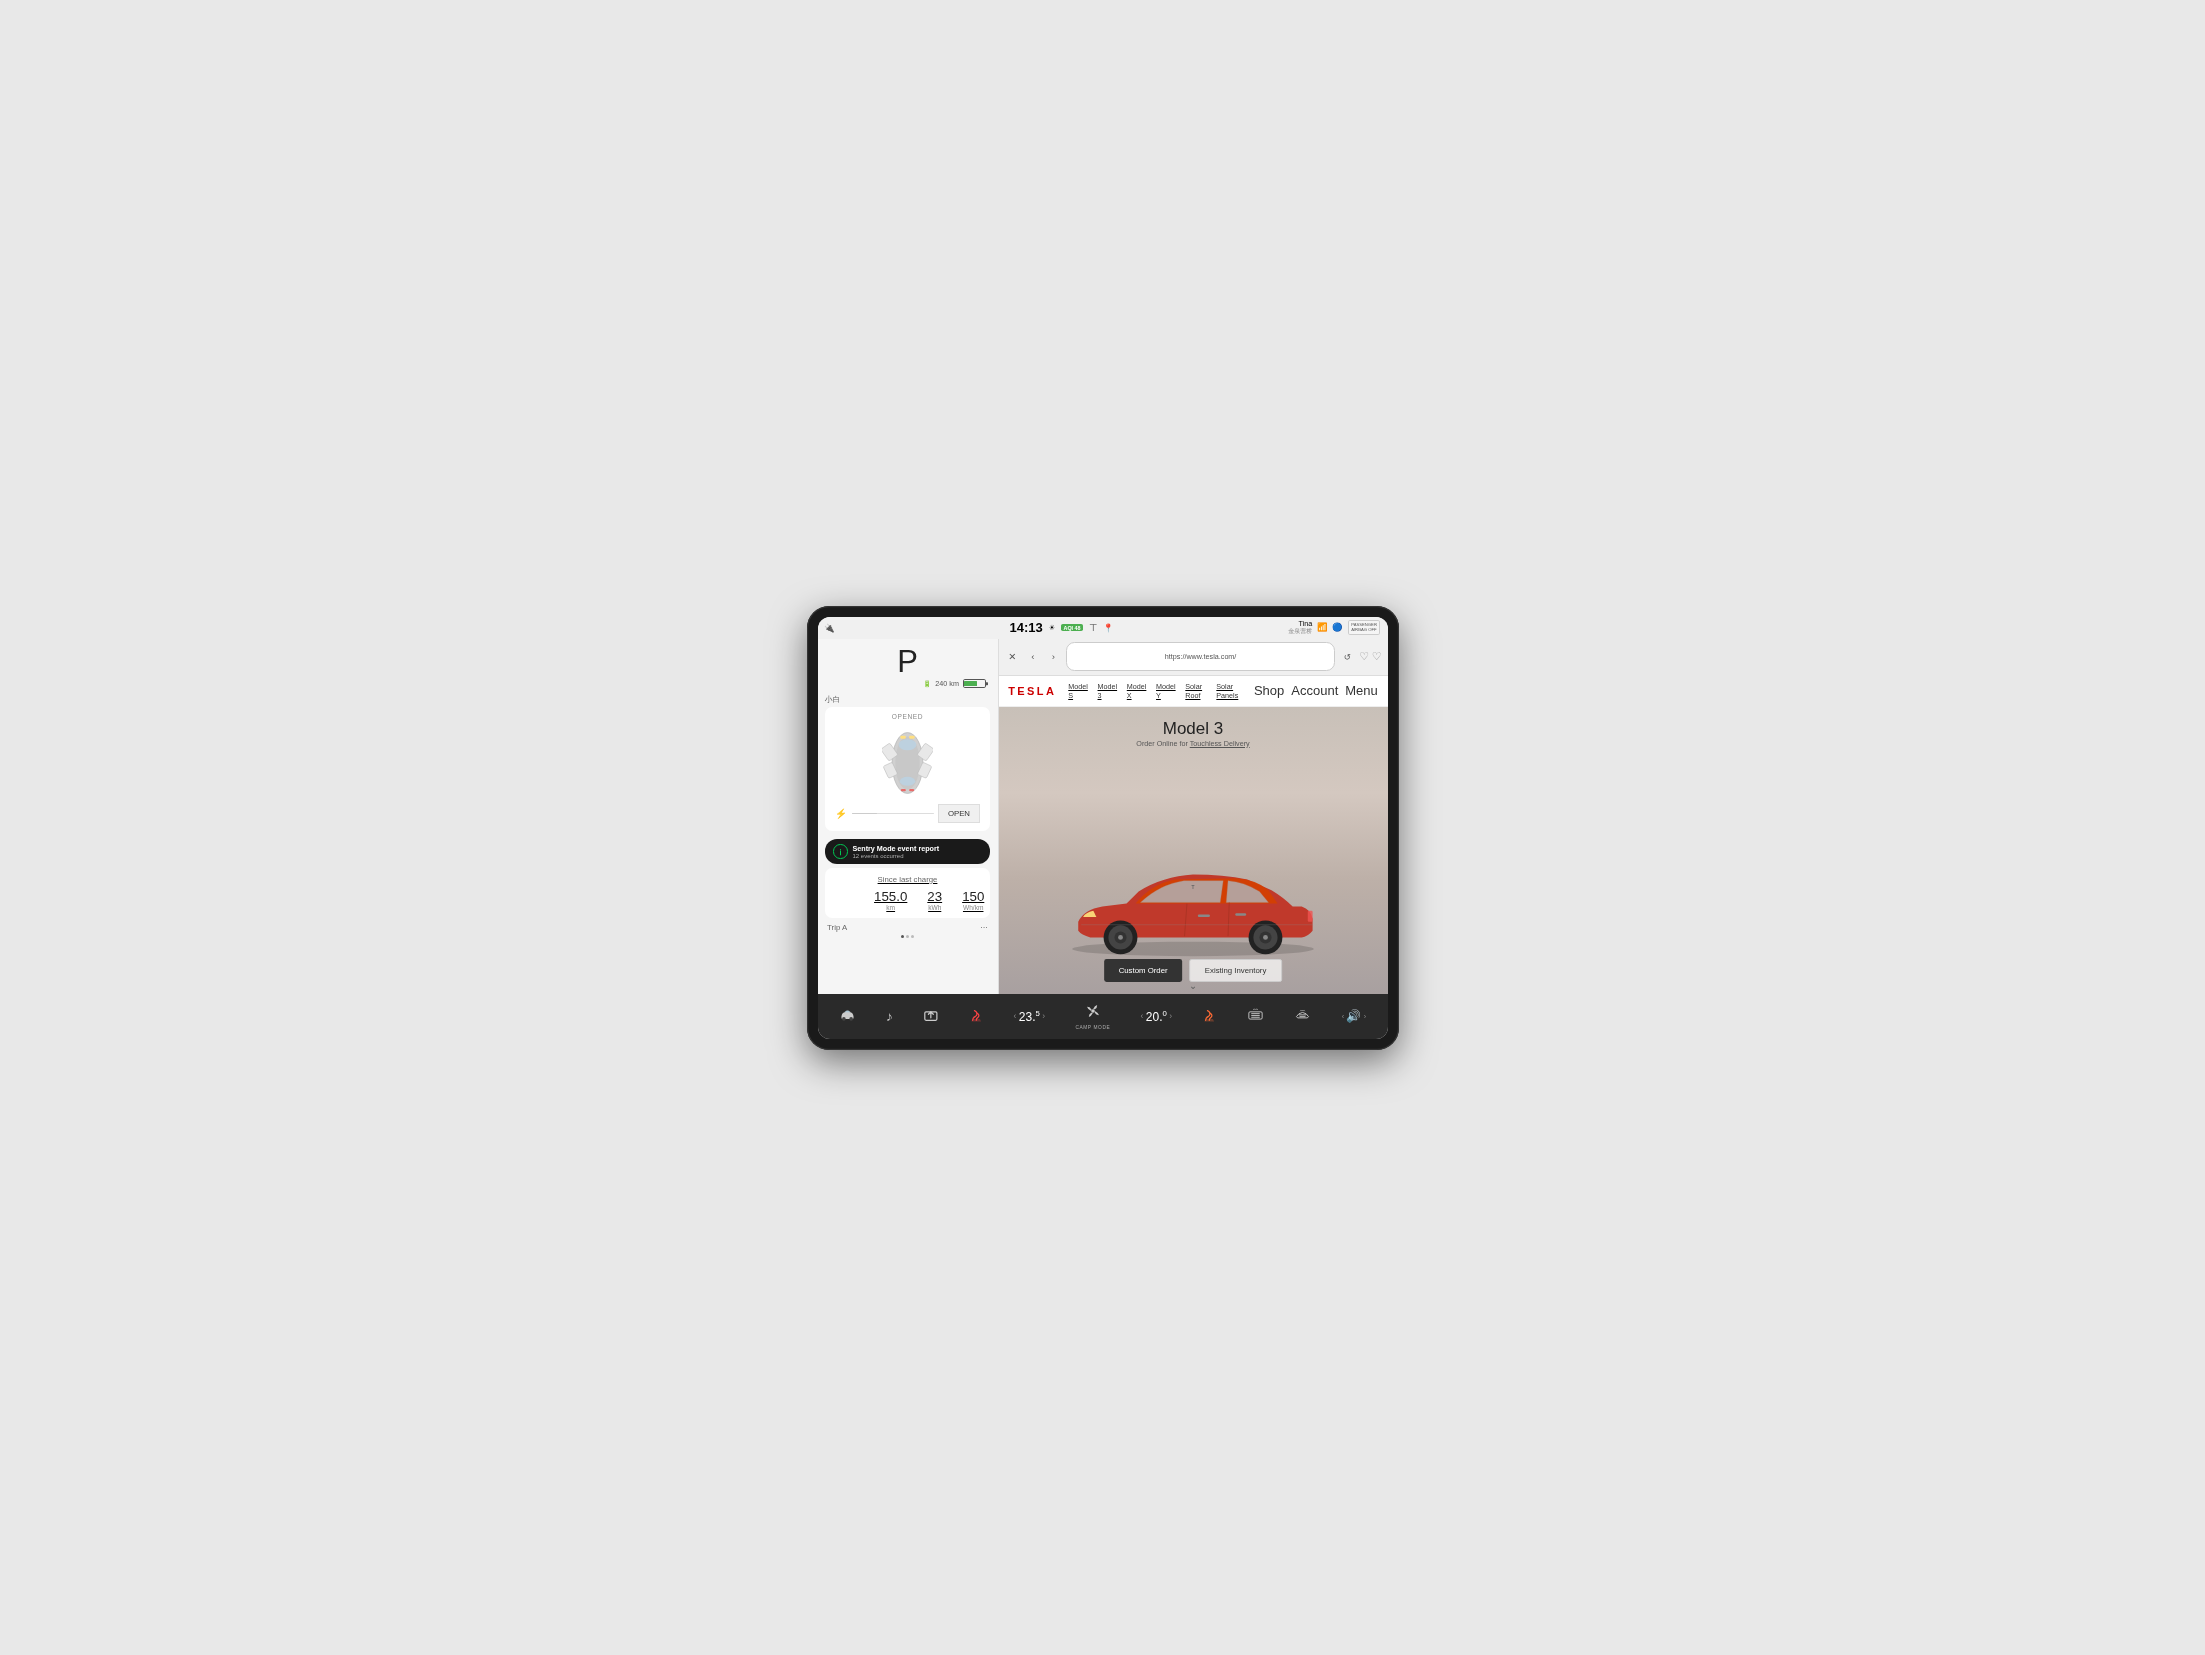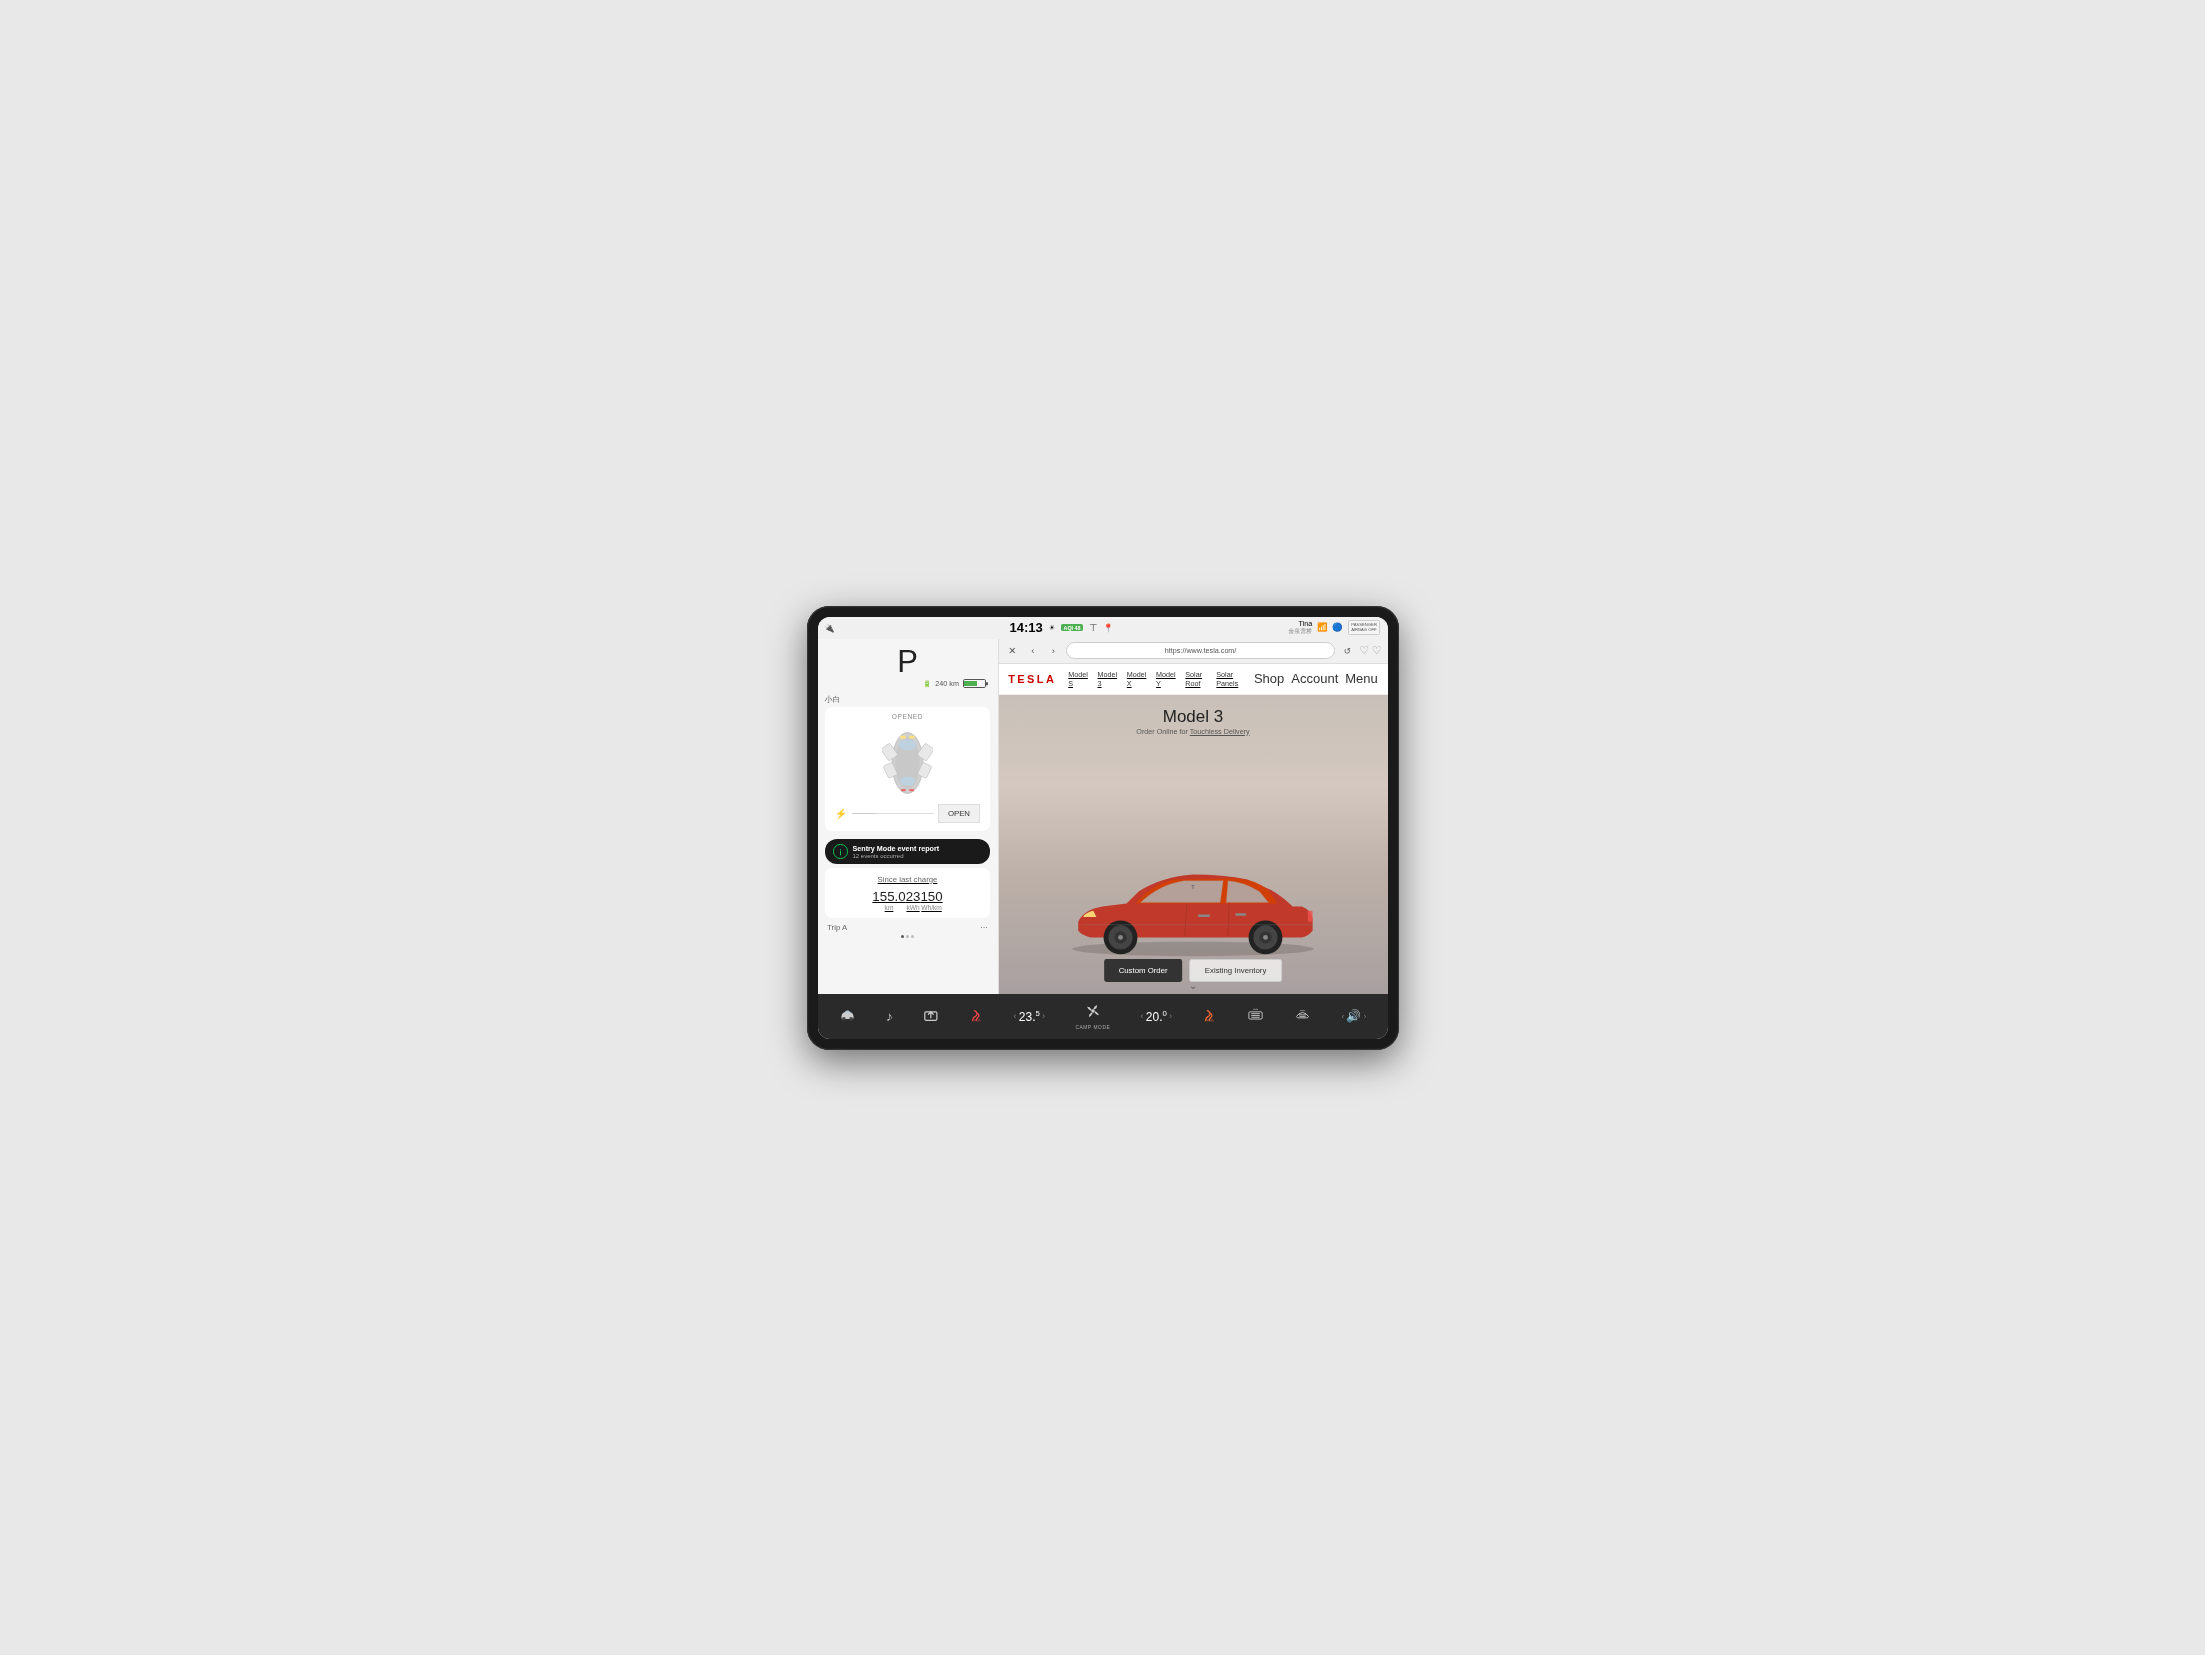--- a/index.html
+++ b/index.html
@@ -218,21 +218,22 @@
       text-decoration: underline;
     }
     .since-charge {
       text-align: center;
       font-size: 7.8px;
       color: #666;
       margin-bottom: 4.8px;
     }
     .stats-row {
       display: flex;
-      justify-content: center;
+      justify-content: flex-end;
+      gap: 20px;
     }
     .stat-item { text-align: center; }
     .stat-value { font-size: 13.3px; font-weight: 400; color: #222; }
     .stat-unit { font-size: 6.6px; color: #888; }
 
     .trip-row {
       display: flex;
       justify-content: space-between;
       align-items: center;
       padding: 4.8px 2.4px 0;
@@ -277,21 +278,21 @@
       cursor: pointer;
       display: flex;
       align-items: center;
       justify-content: center;
       color: #555;
       font-size: 9.7px;
       border-radius: 2.4px;
     }
     .url-bar {
       flex: 1;
-      height: 17px;
+      height: 29px;
       background: white;
       border: 0.6px solid #ccc;
       border-radius: 8.5px;
       display: flex;
       align-items: center;
       justify-content: center;
       font-size: 7.2px;
       color: #555;
       padding: 0 7.2px;
     }

